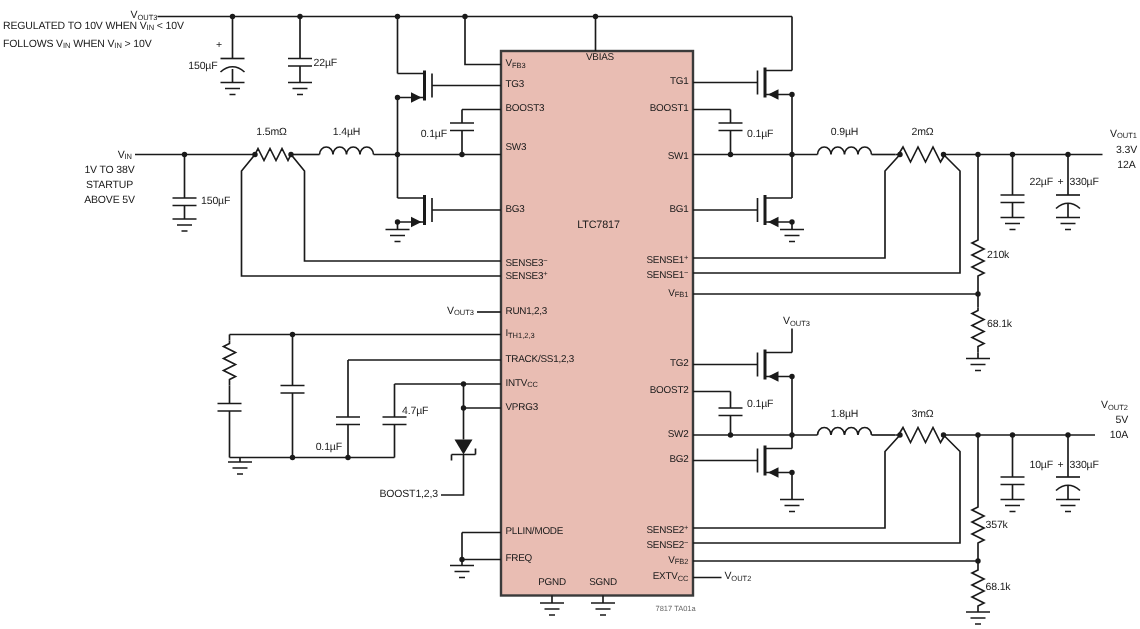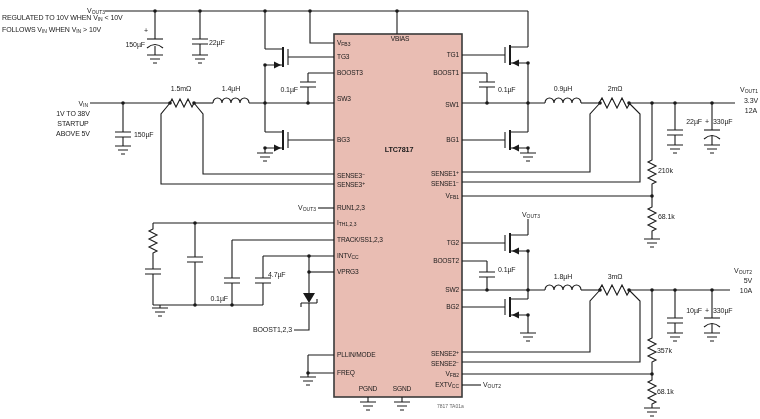--- a/index.html
+++ b/index.html
@@ -9,21 +9,21 @@
   .w{fill:none;stroke:#1a1a1a;stroke-width:1.1;stroke-linecap:butt;stroke-linejoin:miter;}
   .wb{fill:none;stroke:#1a1a1a;stroke-width:2;}
   .d{fill:#1a1a1a;stroke:none;}
   .f{fill:#1a1a1a;stroke:none;}
   .lbl{position:absolute;font-size:7px;line-height:8px;white-space:nowrap;letter-spacing:-0.1px;}
   .ca{transform:translateX(-50%);}
   .pin{position:absolute;font-size:6.6px;line-height:8px;white-space:nowrap;letter-spacing:-0.15px;}
   sub{font-size:5px;vertical-align:-1px;letter-spacing:0;}
   sup{font-size:5px;vertical-align:2px;letter-spacing:0;}
   .tiny{font-size:5px;color:#666;letter-spacing:0;}
-  .chipname{font-size:7.2px;font-weight:bold;}
+  .chipname{font-size:7.2px;}
 </style>
 </head>
 <body>
 
 <div id="stage">
 
 <svg id="schem" width="760" height="419" viewBox="0 0 760 419">
   <defs>
     <g id="g">
           <path class="w" d="M-8,0 H8 M-5,4 H5 M-2,8 H2"></path>

